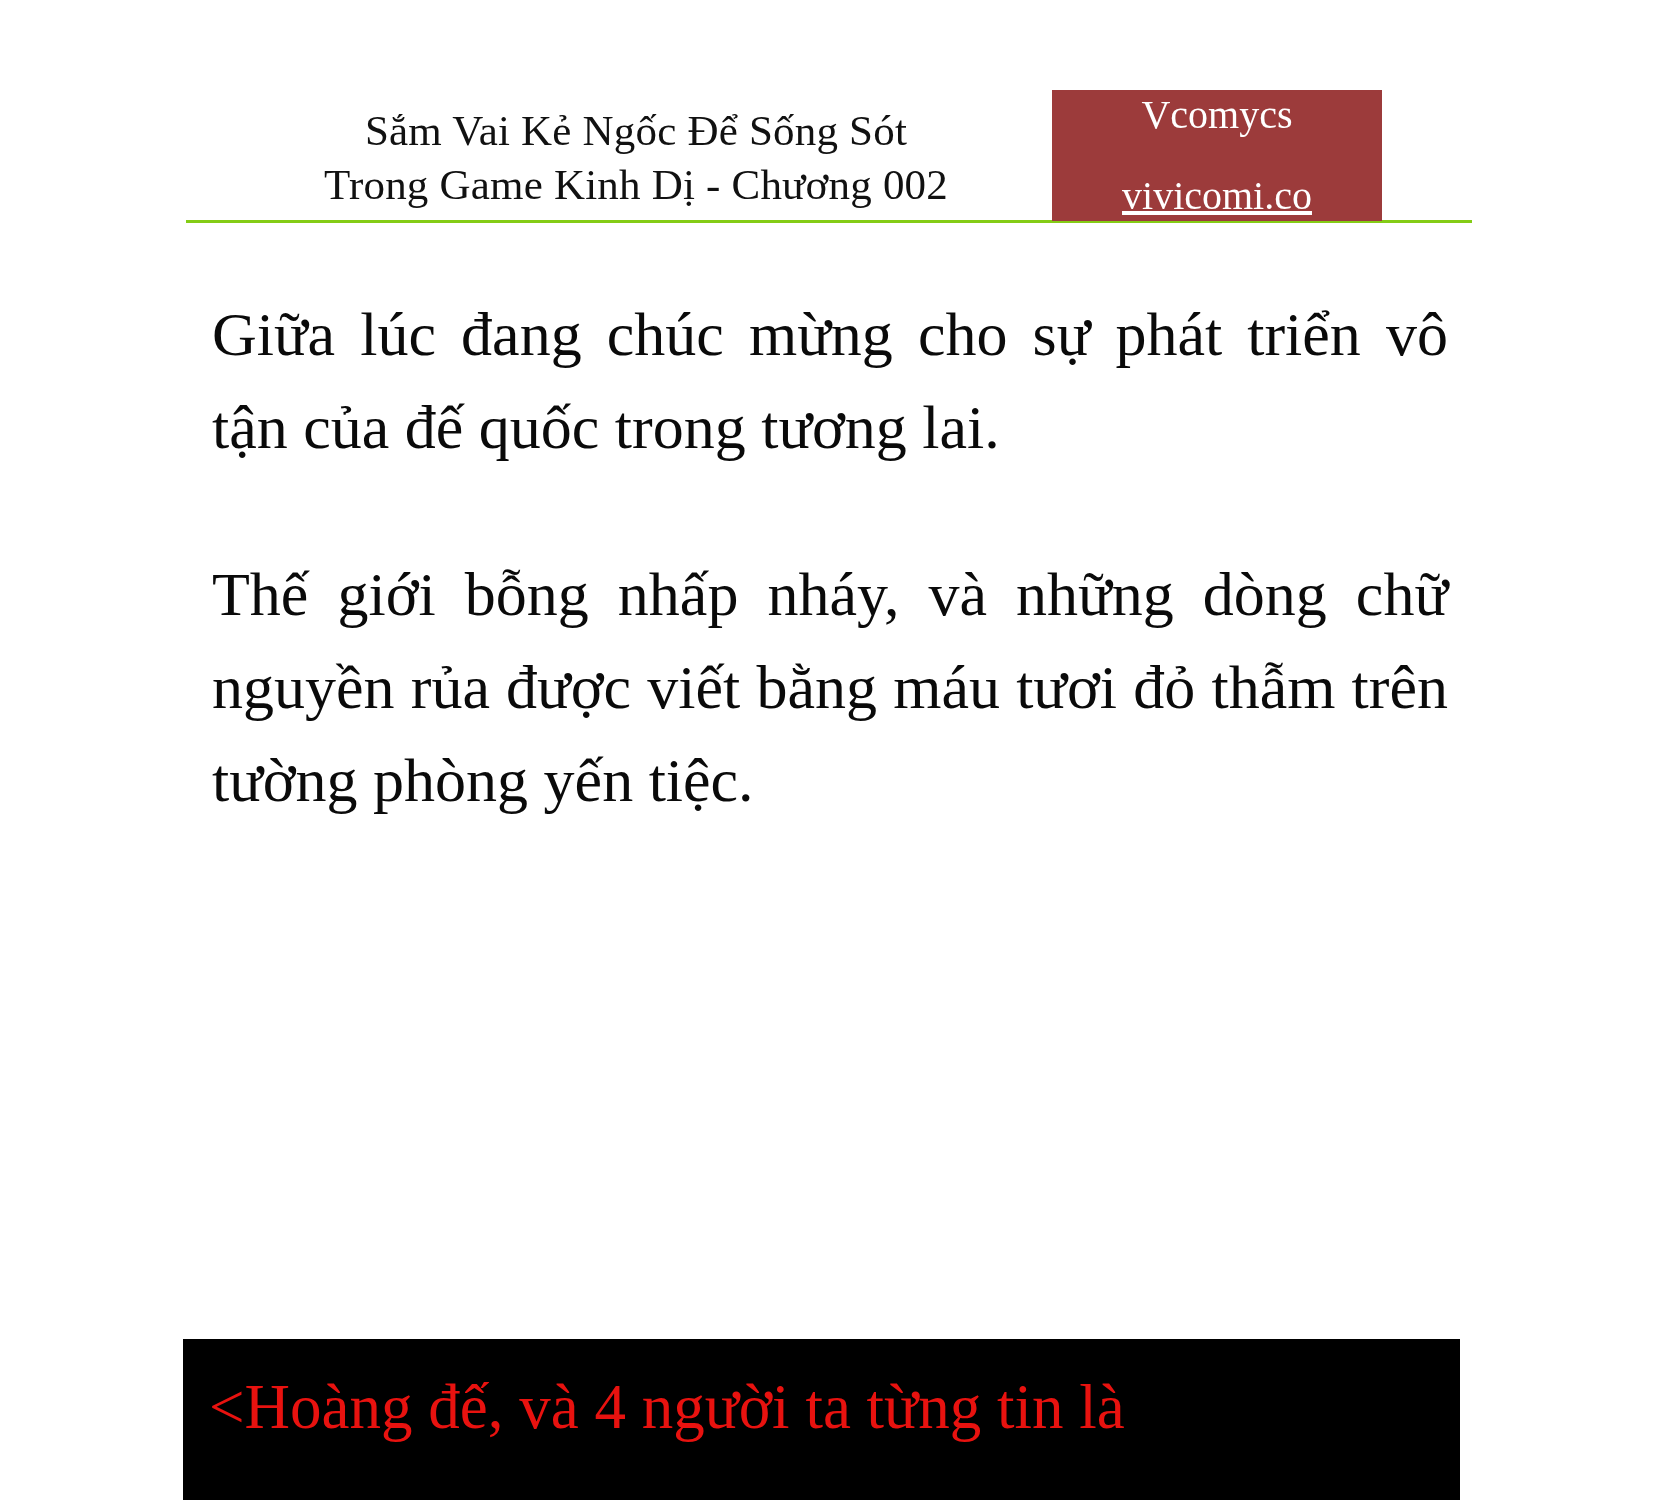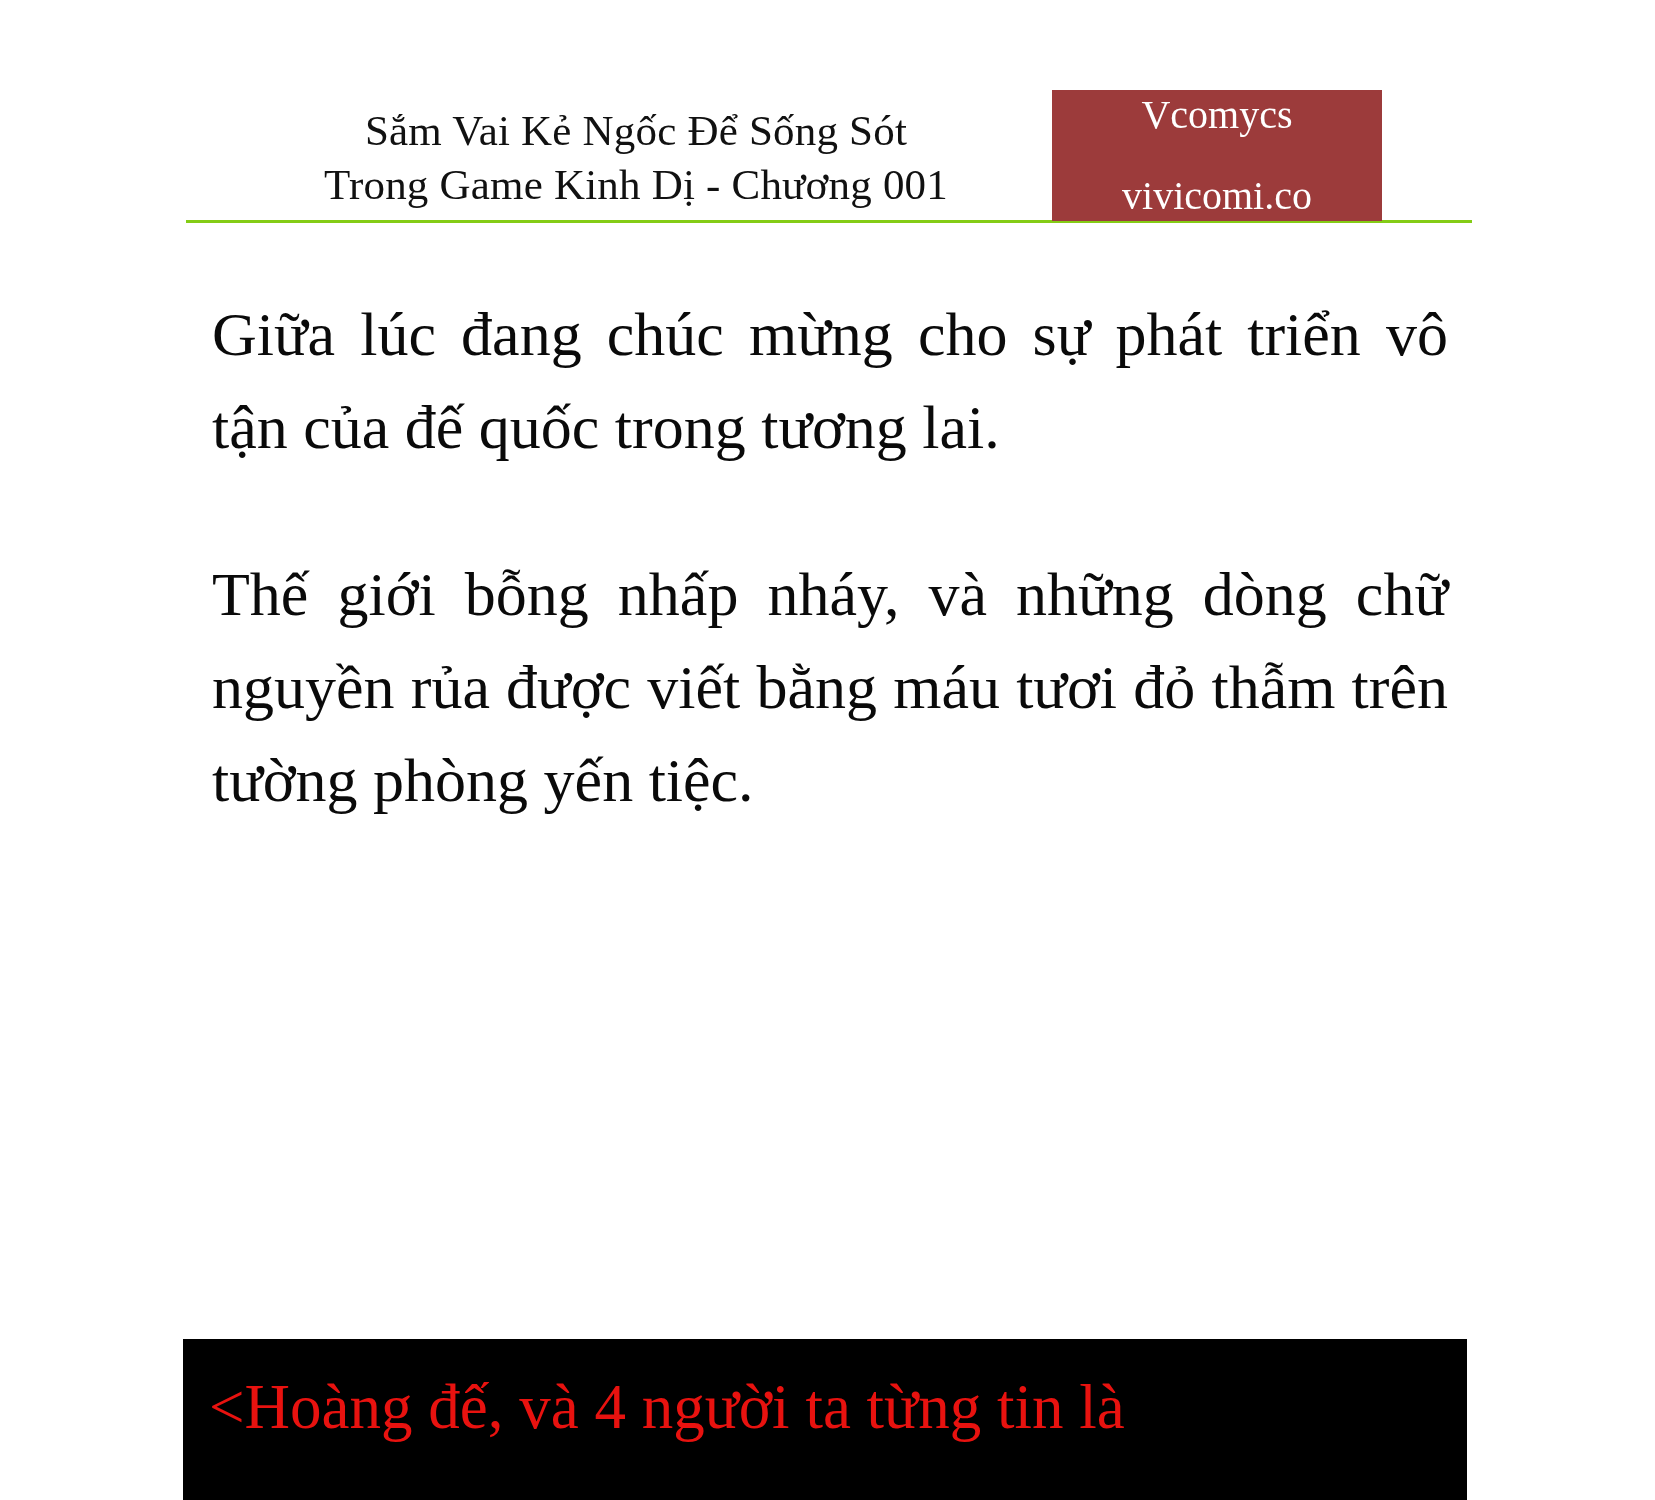--- a/index.html
+++ b/index.html
@@ -69,20 +69,21 @@
     align-items: center;
     justify-content: center;
     line-height: 1.22;
     gap: 32px;
   }
   .brand-badge .brand-name {
     font-size: 40px;
   }
   .brand-badge .brand-url {
     font-size: 40px;
+    text-decoration: underline;
   }
 
   
   .content {
     position: absolute;
     left: 196px;
     top: 272px;
     width: 1268px;
   }
 
@@ -103,21 +104,20 @@
 
   
   .banner {
     position: absolute;
     left: 183px;
     top: 1339px;
     width: 1277px;
     height: 161px;
     background: #000000;
     overflow: hidden;
-    padding-left: 7px;
   }
   .banner-text {
     position: absolute;
     left: 26px;
     top: 26px;
     width: 1230px;
     font-size: 63px;
     line-height: 1.35;
     color: #e8120f;
     white-space: nowrap;
@@ -126,21 +126,21 @@
 </head>
 <body>
 
 <div class="page">
 
   <div class="header">
     <div class="header-inner">
 
       <div class="header-title">
         <span class="line">Sắm Vai Kẻ Ngốc Để Sống Sót</span>
-        <span class="line">Trong Game Kinh Dị - Chương 001</span>
+        <span class="line">Trong Game Kinh Dị - Chương 002</span>
       </div>
 
       <div class="brand-badge">
         <span class="brand-name">Vcomycs</span>
         <span class="brand-url">vivicomi.co</span>
       </div>
 
     </div>
   </div>
 

